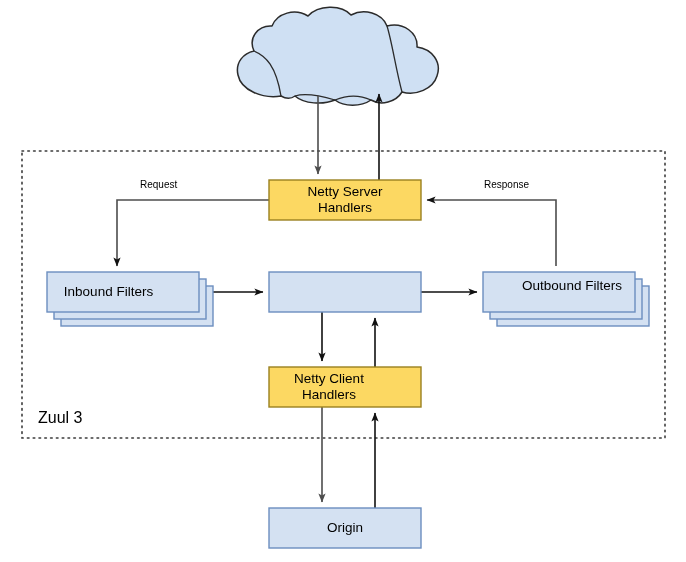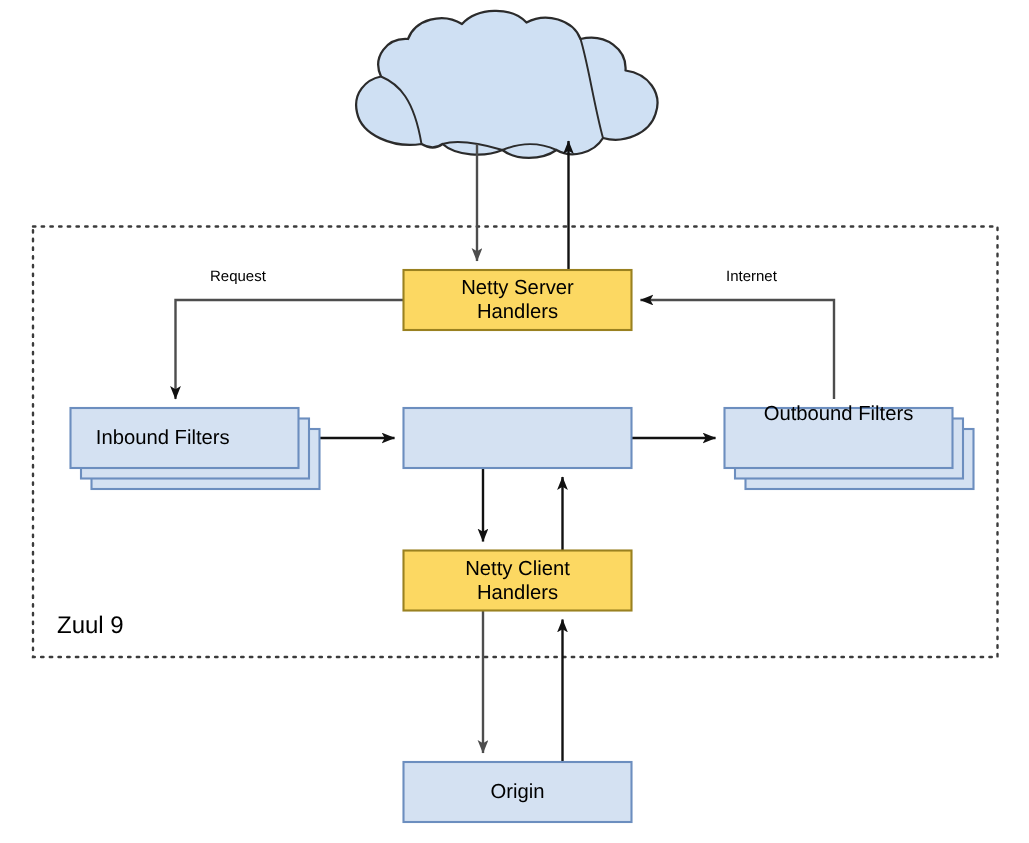--- a/index.html
+++ b/index.html
@@ -101,26 +101,26 @@
     <rect x="269" y="508" width="152" height="40" fill="#d4e1f2" stroke="#6c8ebf" stroke-width="1.4"></rect>
   </svg>
 
 
   <div class="node-label" style="left:269px;top:180px;width:152px;height:40px;white-space:pre-line;border-radius:10px;">Netty Server
 Handlers</div>
 
   <div class="node-label" style="left:47px;top:272px;width:123px;height:40px;text-align:center;">Inbound Filters</div>
 
 
-  <div class="node-label" style="left:483px;top:256px;width:152px;height:40px;">Outbound Filters</div>
+  <div class="node-label" style="left:483px;top:266px;width:152px;height:40px;padding-left:13px;">Outbound Filters</div>
 
-  <div class="node-label" style="left:269px;top:367px;width:152px;height:40px;white-space:pre-line;">Netty Client
+  <div class="node-label" style="left:253px;top:367px;width:152px;height:40px;white-space:pre-line;">Netty Client
 Handlers</div>
 
   <div class="node-label" style="left:269px;top:508px;width:152px;height:40px;">Origin</div>
 
   <div class="edge-label" style="left:140px;top:177px;">Request</div>
 
-  <div class="edge-label" style="left:484px;top:177px;">Internet</div>
+  <div class="edge-label" style="left:484px;top:177px;">Response</div>
 
-  <div class="zone-label" style="left:38px;top:408px;">Zuul 9</div>
+  <div class="zone-label" style="left:38px;top:408px;">Zuul 3</div>
 
 </div>
 
 </body></html>

